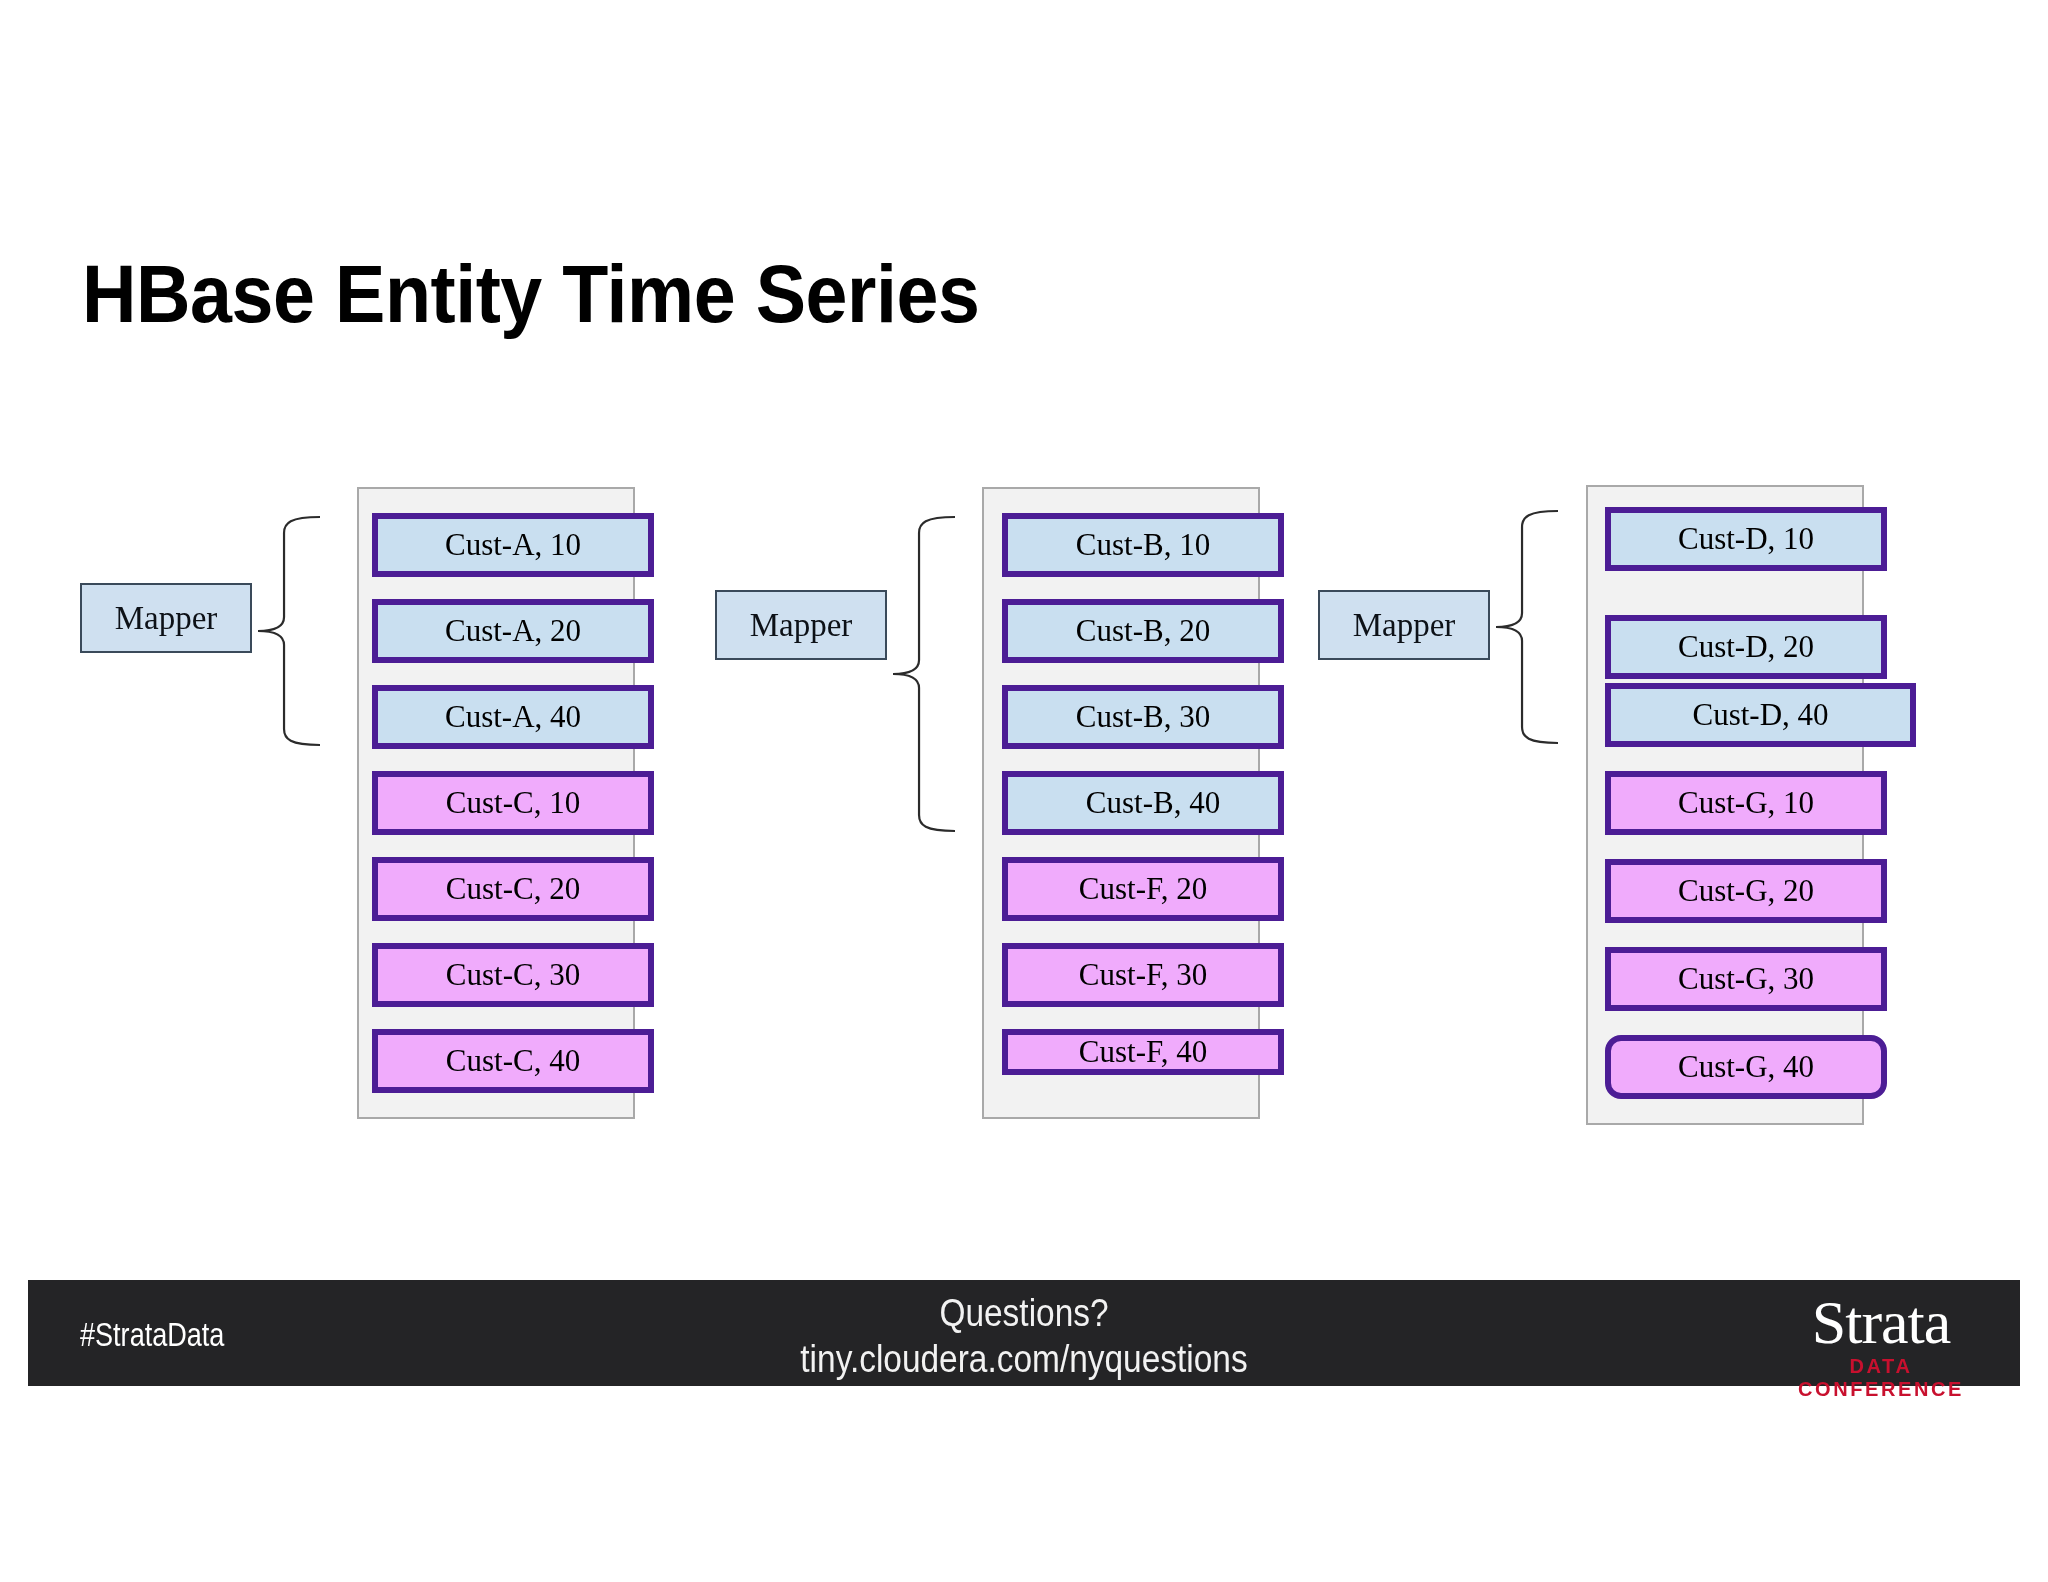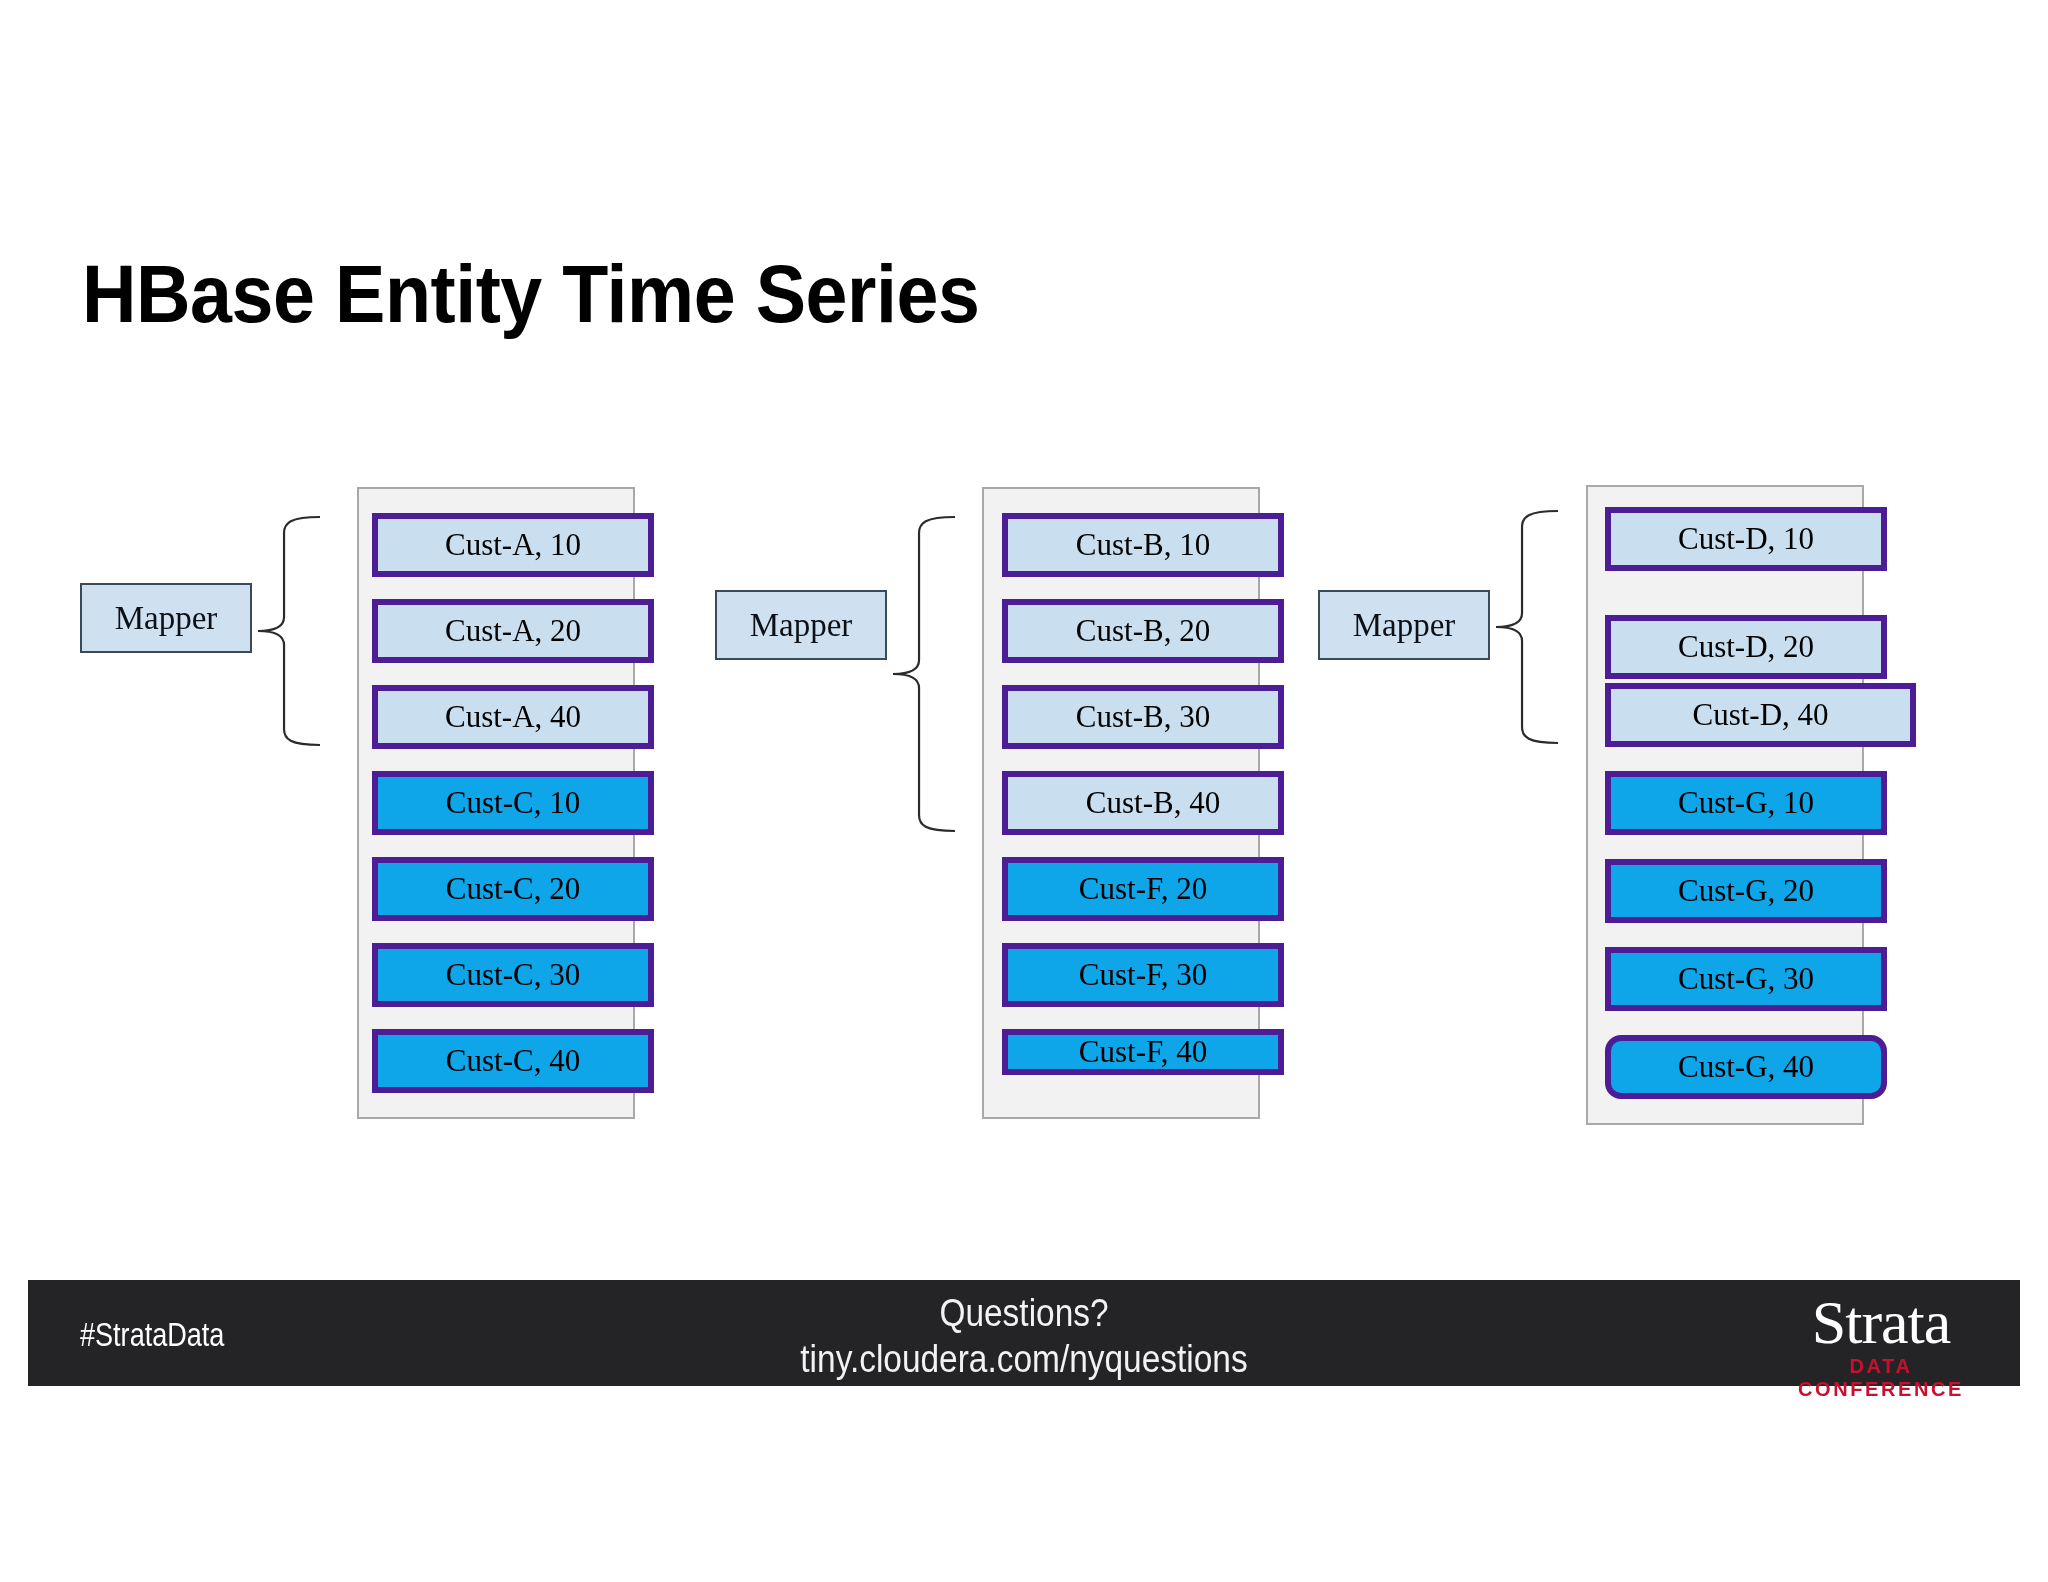--- a/index.html
+++ b/index.html
@@ -64,21 +64,21 @@
     color: #000000;
     display: flex;
     align-items: center;
     justify-content: center;
     white-space: nowrap;
   }
   .cell.blue {
     background: #c9dff0;
   }
   .cell.gray {
-    background: #0ea5e9;
+    background: #f0abfc;
   }
 
   
   .mapper {
     position: absolute;
     box-sizing: border-box;
     background: #cfe0f0;
     border: 2px solid #3a4a5a;
     font-family: "Liberation Serif", serif;
     font-size: 33px;

